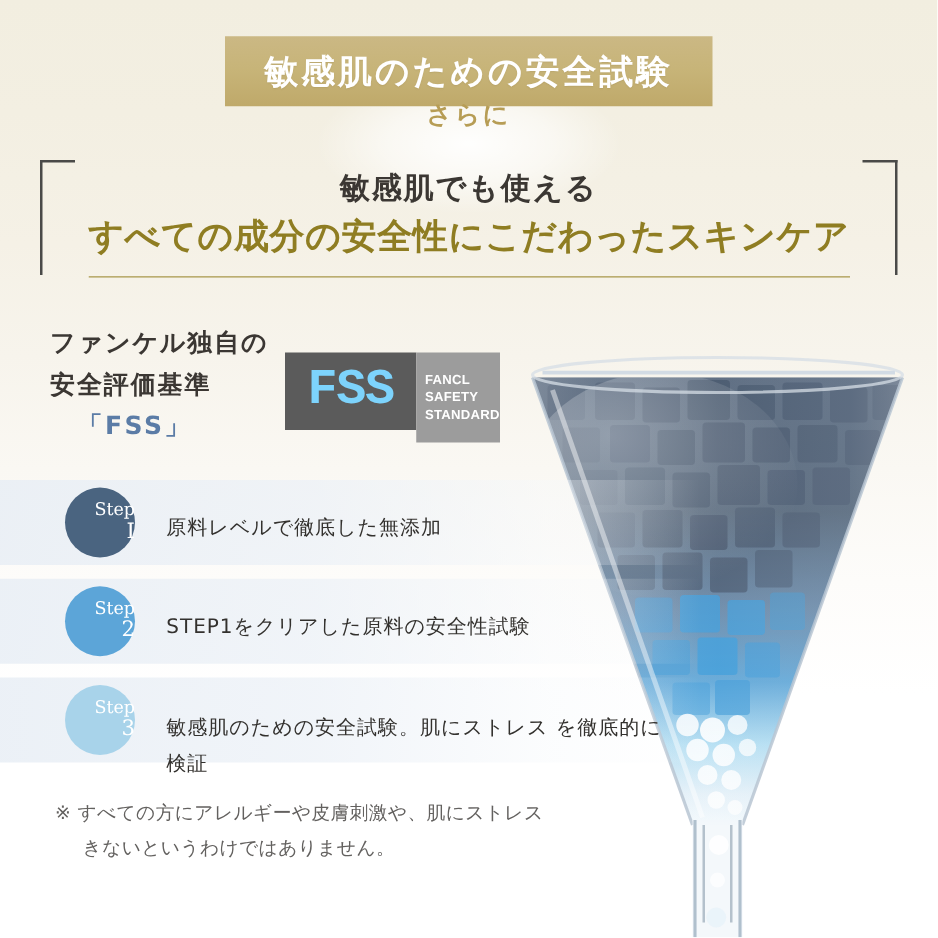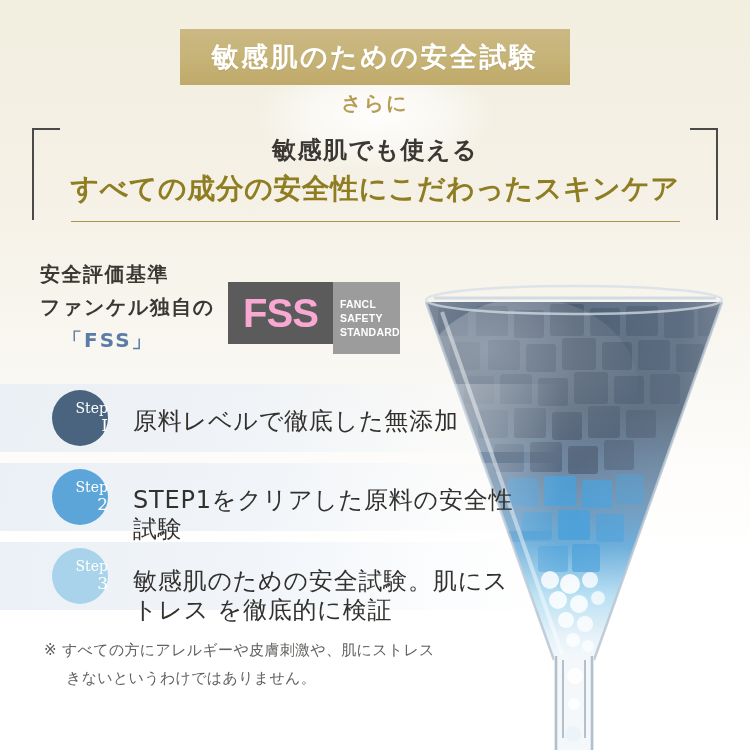--- a/index.html
+++ b/index.html
@@ -62,21 +62,21 @@
     color: #ffffff;
     letter-spacing: 2.5px;
     white-space: nowrap;
     text-shadow: 0 1px 1px rgba(150,130,80,0.25);
   }
 
   
   .sarani {
     position: absolute;
     left: 0;
-    top: 90px;
+    top: 78px;
     width: 750px;
     text-align: center;
     font-family: "DejaVu Serif", "Liberation Serif", serif;
     font-size: 20px;
     font-weight: 700;
     color: #b79d55;
     letter-spacing: 2px;
   }
 
   
@@ -179,24 +179,24 @@
   }
   .fss-logo-left {
     width: 105px;
     height: 62px;
     background: #5b5b5b;
     display: flex;
     align-items: center;
     justify-content: center;
   }
   .fss-logo-mark {
-    font-family: Liberation Sans, sans-serif;
+    font-family: Liberation Mono, monospace;
     font-size: 40px;
     font-weight: 700;
-    color: #f9a8d4;
+    color: #7dd3fc;
     letter-spacing: -1px;
     line-height: 1;
   }
   .fss-logo-right {
     width: 67px;
     height: 72px;
     background: #9c9c9c;
     display: flex;
     flex-direction: column;
     justify-content: center;
@@ -255,21 +255,21 @@
     font-size: 17px;
     color: #ffffff;
     line-height: 19px;
   }
 
   .step-text {
     position: absolute;
     left: 133px;
     width: 400px;
     font-family: "DejaVu Sans", "Liberation Sans", sans-serif;
-    font-size: 24px;
+    font-size: 16px;
     color: #33312e;
     letter-spacing: 0.8px;
     line-height: 29px;
   }
   .step-text-1 { top: 407px; }
   .step-text-2 { top: 486px; }
   .step-text-3 { top: 551px; margin-top: 16px; }
 
   
   .footnote {
@@ -428,22 +428,22 @@
   <div class="bracket-box">
     <span class="bracket bracket-left"></span>
     <span class="bracket bracket-right"></span>
     <div class="headline-1">敏感肌でも使える</div>
     <div class="headline-2-wrap">
       <span class="headline-2">すべての成分の安全性にこだわったスキンケア</span>
     </div>
   </div>
 
   <div class="fss-lines">
+    <div class="fss-line">ファンケル独自の</div>
     <div class="fss-line">安全評価基準</div>
-    <div class="fss-line">ファンケル独自の</div>
     <div class="fss-line accent">「FSS」</div>
   </div>
 
   <div class="fss-logo">
     <div class="fss-logo-left">
       <span class="fss-logo-mark">FSS</span>
     </div>
     <div class="fss-logo-right">
       <span class="fss-logo-sub">FANCL</span>
       <span class="fss-logo-sub">SAFETY</span>

